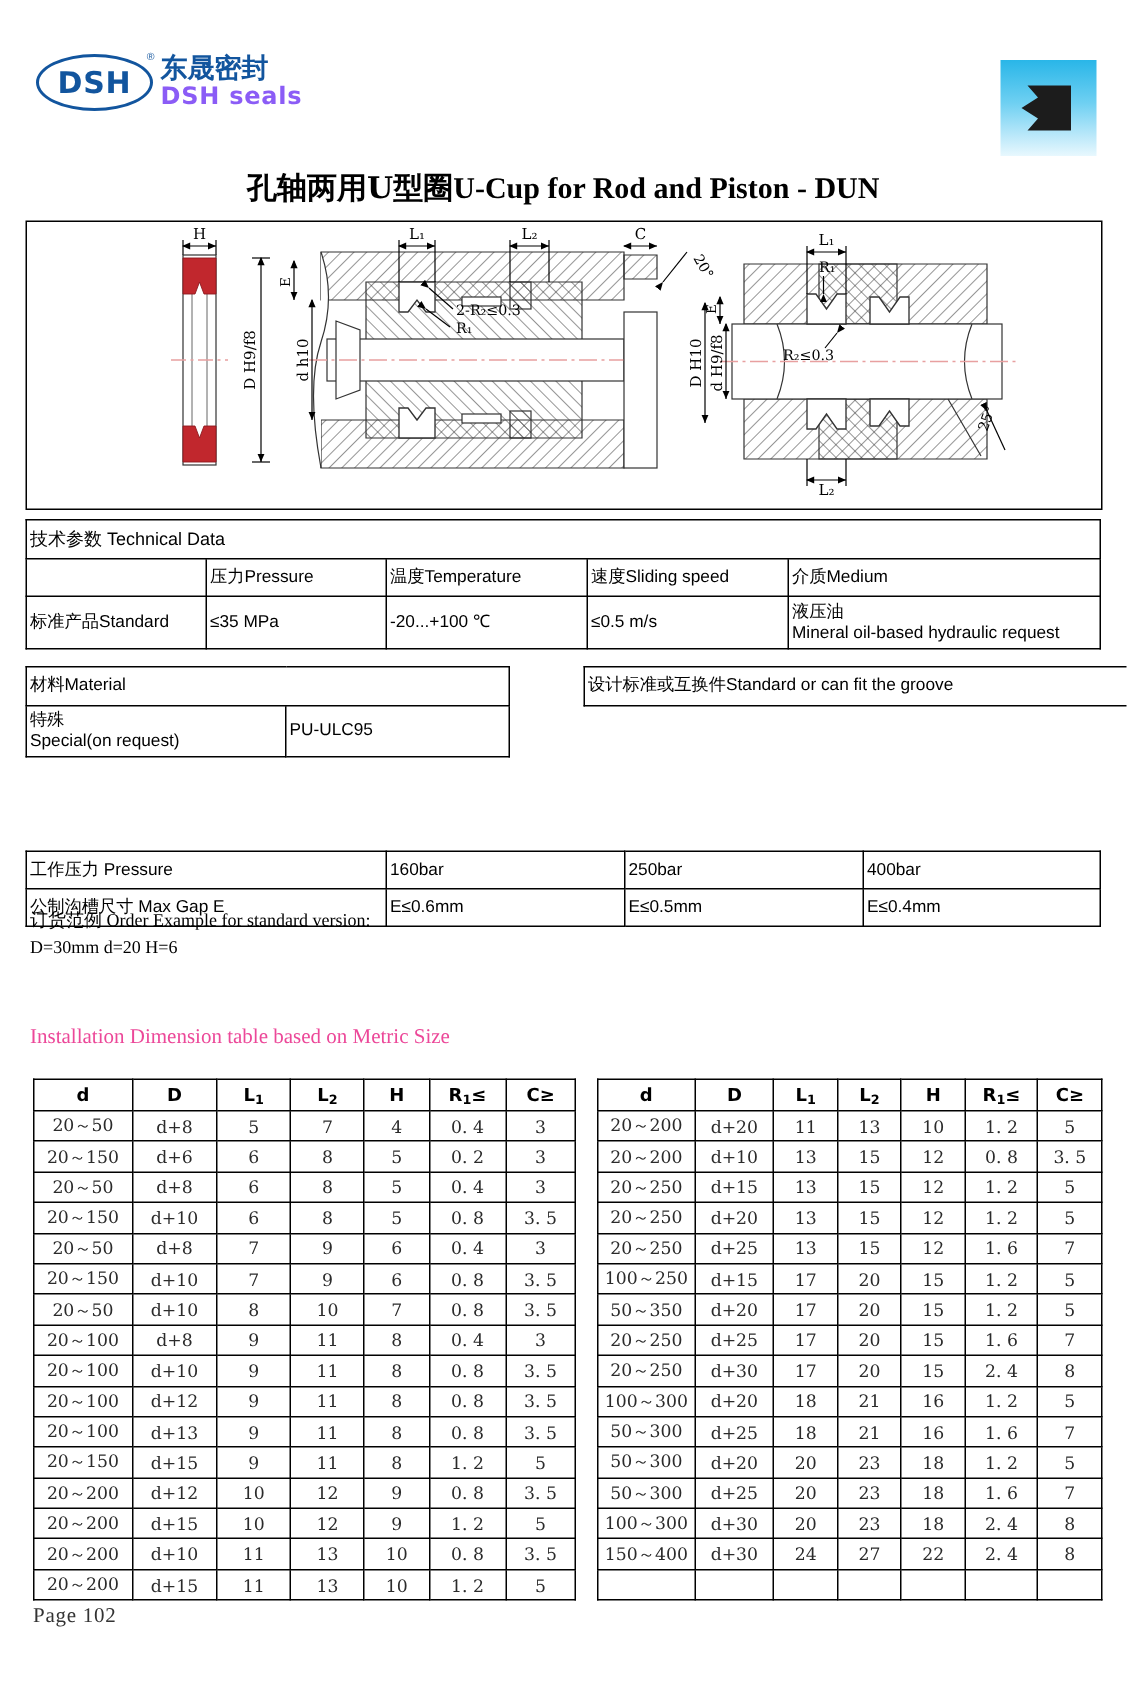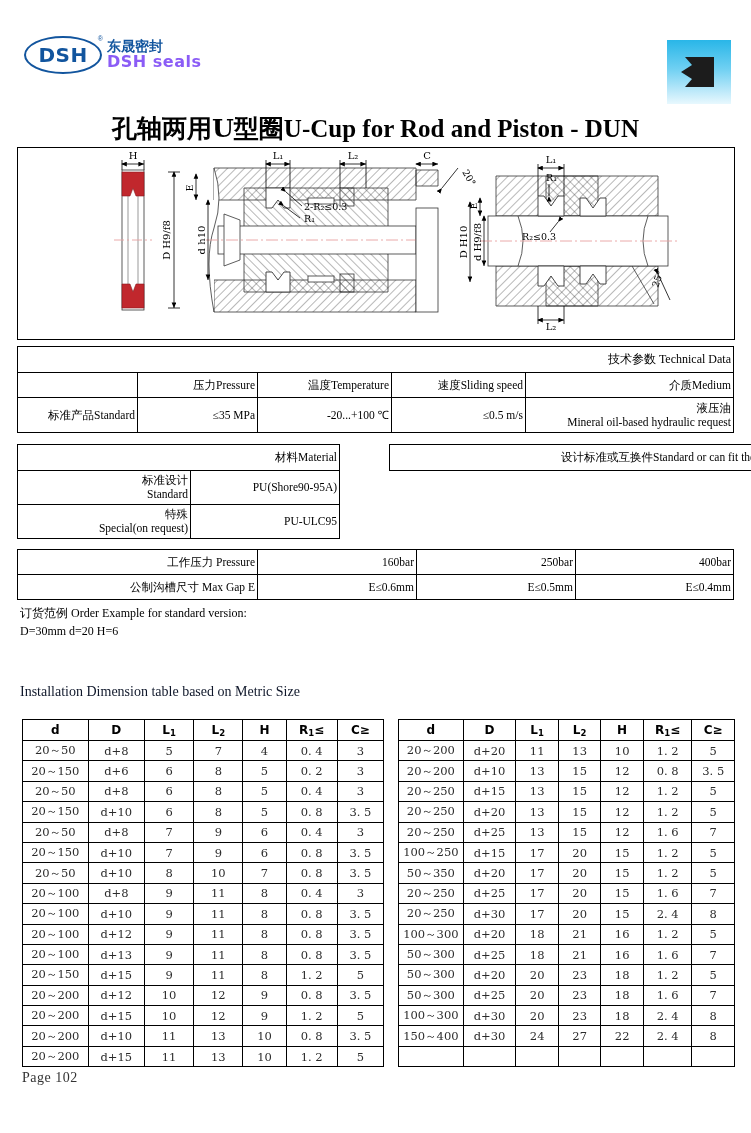--- a/index.html
+++ b/index.html
@@ -56,21 +56,21 @@
     font-size: 7px;
     color: #12559e;
   }
   .logo-right {
     margin-left: 5px;
     line-height: 1.05;
   }
   .logo-cn {
     font-family: "DejaVu Sans", sans-serif;
     font-weight: bold;
-    font-size: 14px;
+    font-size: 18px;
     color: #12559e;
     letter-spacing: 0px;
   }
   .logo-en {
     font-family: "DejaVu Sans", sans-serif;
     font-weight: bold;
     font-size: 16px;
     color: #8b5cf6;
     letter-spacing: 0.5px;
   }
@@ -84,21 +84,21 @@
   }
 
   
   #page-title {
     position: absolute;
     left: 0;
     top: 112px;
     width: 751px;
     text-align: center;
     font-family: "Liberation Serif", serif;
-    font-size: 25px;
+    font-size: 20px;
     font-weight: bold;
     color: #000;
     letter-spacing: 0px;
   }
   #page-title .cn {
     font-family: "DejaVu Serif", serif;
   }
 
   
   #drawing-box {
@@ -113,23 +113,23 @@
   }
 
   
   table.spec {
     border-collapse: collapse;
     table-layout: fixed;
     background: #fff;
   }
   table.spec td, table.spec th {
     border: 1.4px solid #000;
-    text-align: right;
+    text-align: left;
     vertical-align: middle;
-    font-family: Liberation Serif, serif;
+    font-family: Liberation Sans, sans-serif;
     font-size: 11.5px;
     line-height: 1.25;
     padding: 2px 2px;
   }
 
   #tech-table {
     position: absolute;
     left: 17px;
     top: 346px;
     width: 716px;
@@ -156,21 +156,21 @@
   #standard-table td { height: 21px; }
   #standard-table .std-body td {
     height: 62px;
     font-size: 11px;
     line-height: 1.38;
   }
 
   #pressure-table {
     position: absolute;
     left: 17px;
-    top: 549px;
+    top: 567px;
     width: 716px;
     padding-left: 16px;
   }
   #pressure-table td { height: 20px; }
 
   
   #order-text {
     position: absolute;
     left: 20px;
     top: 604px;
@@ -182,21 +182,21 @@
   }
 
   #install-text {
     position: absolute;
     left: 20px;
     top: 681px;
     width: 520px;
     font-family: "Liberation Serif", serif;
     font-size: 14px;
     line-height: 1.5;
-    color: #0f172a;
+    color: #ec4899;
   }
 
   
   table.dim {
     border-collapse: collapse;
     table-layout: fixed;
     background: #fff;
   }
   table.dim th, table.dim td {
     border: 1.2px solid #000;
@@ -454,27 +454,20 @@
   <colgroup>
       <col style="width:173px">
       <col style="width:149px">
     </colgroup>
   <tbody>
     <tr>
       <td colspan="2">材料Material</td>
     </tr>
     <tr class="mat-sub">
       <td>
-        <div>标准设计</div>
-        <div>Standard</div>
-      </td>
-      <td>PU(Shore90-95A)</td>
-    </tr>
-    <tr class="mat-sub">
-      <td>
         <div>特殊</div>
         <div>Special(on request)</div>
       </td>
       <td>PU-ULC95</td>
     </tr>
   </tbody>
 </table>
 
 <table class="spec" id="standard-table">
   <tbody>

